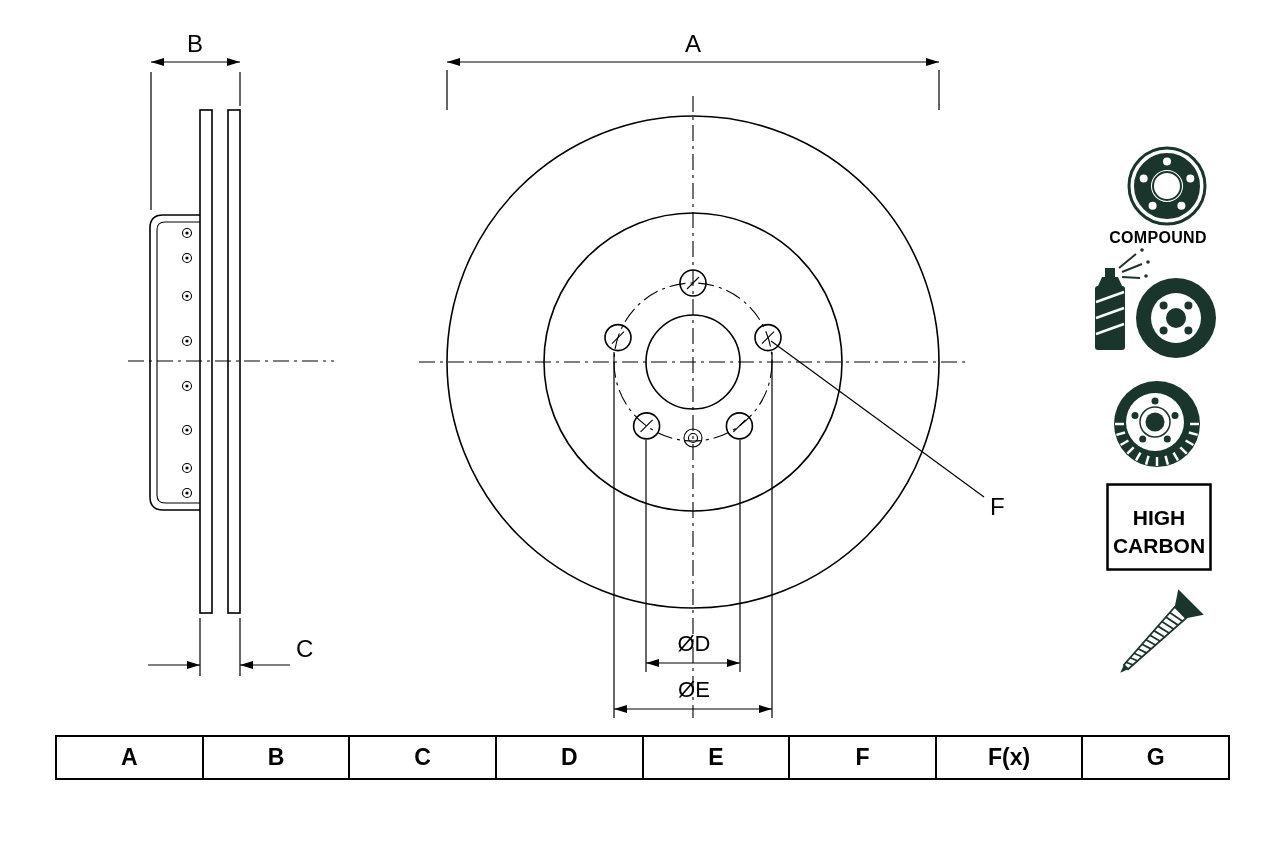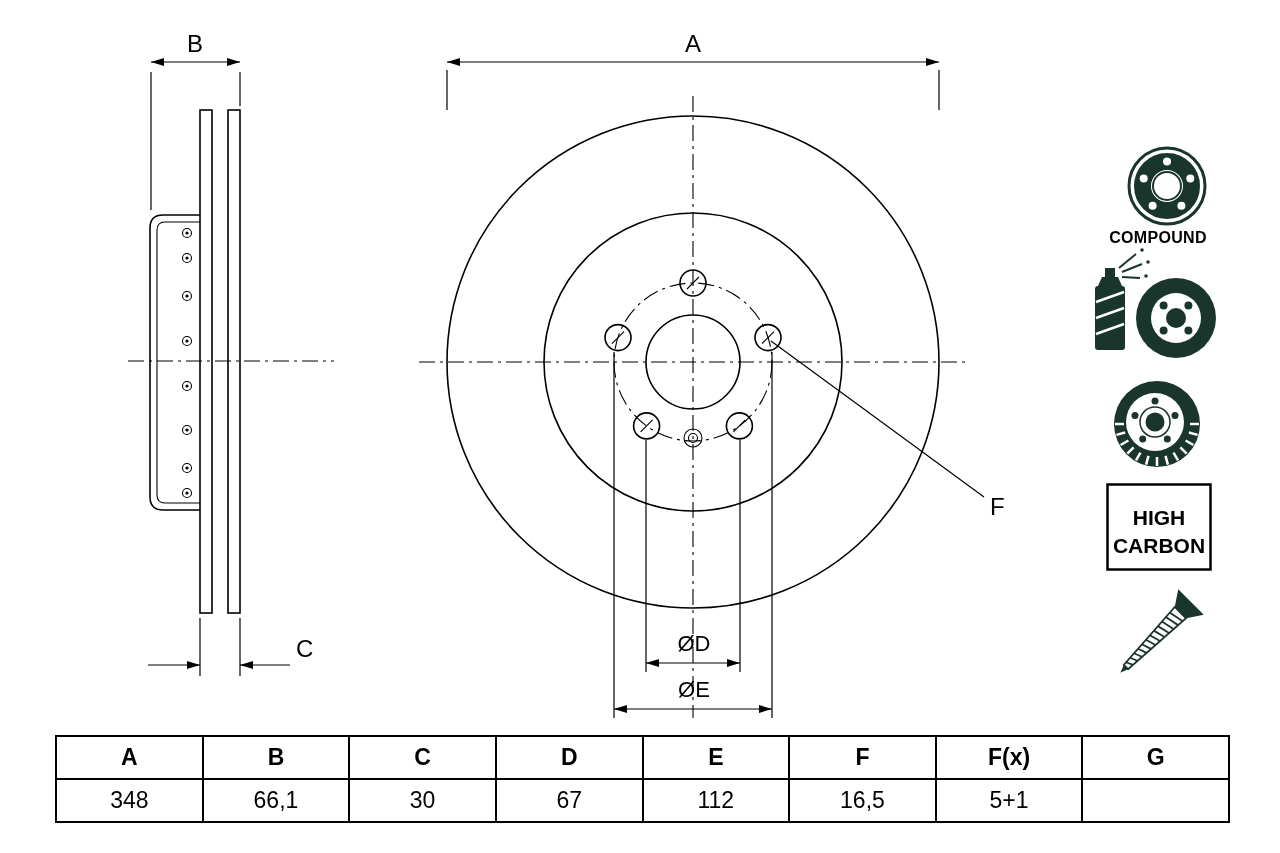--- a/index.html
+++ b/index.html
@@ -237,27 +237,17 @@
       <tr>
     <th>A</th>
     <th>B</th>
     <th>C</th>
     <th>D</th>
     <th>E</th>
     <th>F</th>
     <th>F(x)</th>
     <th>G</th>
   </tr>
-  <tr>
-    <td>348</td>
-    <td>66,1</td>
-    <td>30</td>
-    <td>67</td>
-    <td>112</td>
-    <td>16,5</td>
-    <td>5+1</td>
-    <td></td>
-  </tr>
 </tbody>
   </table>
 
 
 
 
 </body></html>

